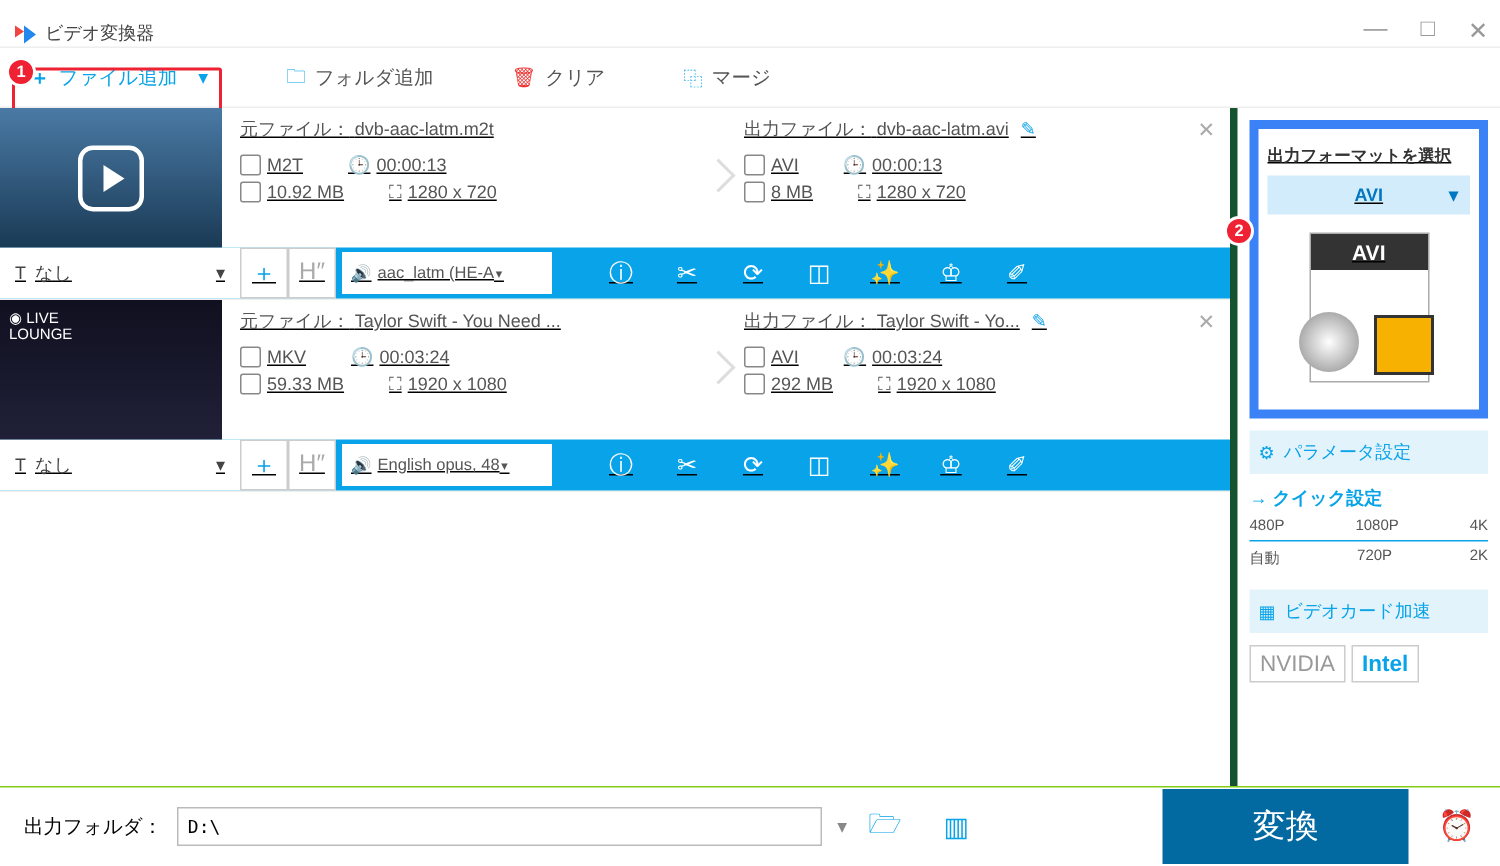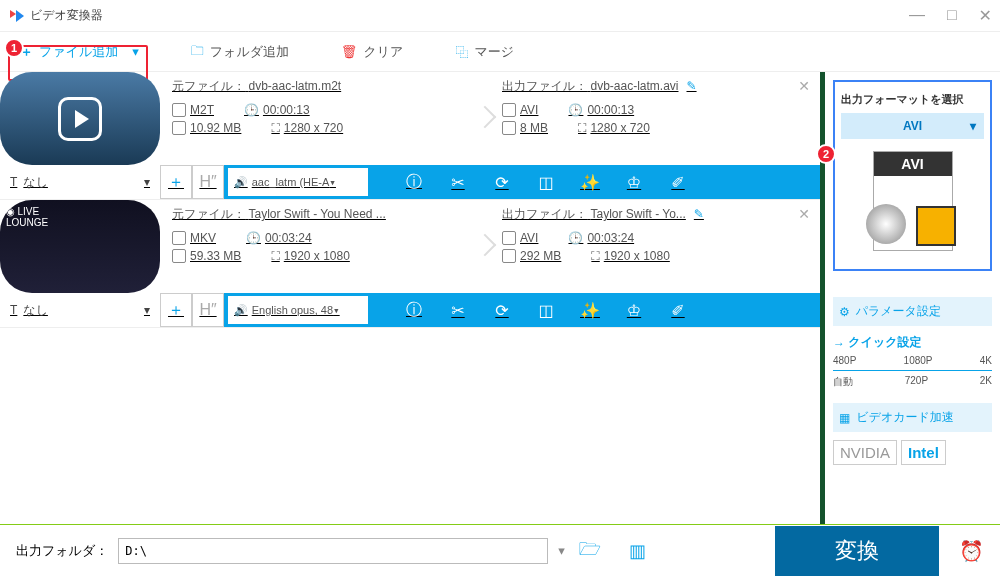--- a/index.html
+++ b/index.html
@@ -1,37 +1,37 @@
 <!DOCTYPE html>
 <html><head>
 <meta charset="utf-8">
 <style>
 * { box-sizing: border-box; margin: 0; padding: 0; font-family: "Meiryo", "MS Gothic", sans-serif; }
 body { width: 1000px; height: 577px; background: #fff; overflow: hidden; }
 
-.titlebar { height: 32px; display: flex; align-items: center; padding: 0 8px; border-bottom: 1px solid #eee; }
+.titlebar { height: 32px; display: flex; align-items: flex-end; padding: 0 8px; border-bottom: 1px solid #eee; }
 .logo-sw { width: 16px; height: 16px; margin-right: 6px; }
 .win-ctrl { margin-left: auto; display: flex; gap: 22px; color: #999; font-size: 16px; }
 .win-ctrl span { cursor: default; }
 
 .toolbar { height: 40px; display: flex; align-items: center; padding: 0 12px; border-bottom: 1px solid #eee; gap: 36px; font-size: 13px; }
 .tb-btn { display: flex; align-items: center; gap: 6px; padding: 4px 8px; color: #555; }
 .tb-btn.primary { color: #08a3e8; }
 .highlight-box { border: 2px solid #e23; border-radius: 2px; position: absolute; height: 36px; width: 140px; left: 8px; top: 45px; pointer-events:none; }
 .badge { position: absolute; width: 20px; height: 20px; background: #e23; color: #fff; border-radius: 50%; border:2px solid #fff; display:flex;align-items:center;justify-content:center; font-size:11px; font-weight:bold; z-index:10;}
 .badge1 { left: 4px; top: 38px; }
 .badge2 { left: 816px; top: 144px; }
 
 .main { display: flex; height: 452px; }
 .left-col { width: 825px; border-right: 5px solid #14532d; text-decoration: underline; }
 .right-col { width: 175px; padding: 8px; font-size: 12px; }
 
 .file-item { border-bottom: 1px solid #eee; height: 128px; display:flex; flex-direction:column; }
 .file-body { display:flex; height: 94px; }
-.thumb { width: 160px; position:relative; background:#223; display:flex; align-items:center; justify-content:center;border-radius:32px;}
+.thumb { width: 148px; position:relative; background:#223; display:flex; align-items:center; justify-content:center;}
 .play-ico { width: 44px; height: 44px; border: 3px solid #fff; border-radius: 10px; display:flex; align-items:center; justify-content:center; }
 .play-tri { width:0; height:0; border-left:14px solid #fff; border-top:9px solid transparent; border-bottom:9px solid transparent; margin-left:3px;}
 .thumb.t2 { background:#0a1020; }
 .info { flex:1; display:flex; position:relative; }
 .src, .dst { width: 50%; padding: 6px 12px; font-size: 12px; font-family: monospace; color:#555; }
 .row1 { margin-bottom: 8px; }
 .row2 { display:flex; gap: 30px; margin-bottom: 4px;}
 .row2 span, .row3 span { display:inline-flex; align-items:flex-start; gap:4px;}
 .arrow-sep { position:absolute; left:48%; top:40%; width:16px; height:16px; border-top:2px solid #ddd; border-right:2px solid #ddd; transform:rotate(45deg);}
 .close-x { position:absolute; right:10px; top:6px; color:#aaa; font-size:14px;}
@@ -40,21 +40,21 @@
 .item-toolbar { height: 34px; background:#08a3e8; display:flex; align-items:center; }
 .subt-sel { background:#fff; color:#444; height:34px; display:flex; align-items:center; padding:0 10px; width:160px; font-size:12px;}
 .mini-btns { display:flex; height:34px;}
 .mini-btn { width:32px; height:34px; display:flex;align-items:center;justify-content:center; color:#fff; border-left:1px solid #4ebef0;}
 .mini-btn.wht { background:#fff; color:#08a3e8; border:1px solid #ccc;}
 .audio-sel { background:#fff; color:#555; height:28px; margin:3px 4px; display:flex; align-items:center; padding:0 6px; font-size:11px; font-family:monospace; width:140px;}
 .tool-icons { display:flex; margin-left:20px;}
 .tool-icons .ti { width:44px; height:34px; display:flex; align-items:center; justify-content:center; color:#fff; font-size:16px;}
 
 .right-col .sect-title { font-size:11px; color:#333; margin:4px 0 6px; font-weight:bold;}
-.format-box { border:2px solid #3b82f6; padding:6px; margin-bottom:26px;}
+.format-box { border:6px solid #3b82f6; padding:6px; margin-bottom:8px;text-decoration:underline;}
 .avi-sel { background:#d3ecfb; padding:6px; text-align:center; color:#0077c0; font-weight:bold; position:relative;}
 .avi-icon { background:#fff; margin:4px; padding:8px 16px; display:flex; flex-direction:column; align-items:center;}
 .avi-page { width:80px; height:100px; border:1px solid #aaa; position:relative; display:flex; flex-direction:column; }
 .avi-band { background:#333; color:#fff; font-weight:bold; padding:4px; font-size:14px; text-align:center;}
 .disc { width:40px; height:40px; border-radius:50%; background:radial-gradient(#fff,#888); position:absolute; left:-8px; bottom:6px;}
 .film { width:40px; height:40px; background:#f7b100; border:2px solid #333; position:absolute; right:-4px; bottom:4px;}
 .side-btn { background:#e3f3fc; color:#08a3e8; padding:6px; margin-bottom:8px; display:flex; align-items:center; gap:6px; font-size:12px;}
 .quick-title { color:#08a3e8; font-weight:bold; margin:4px 0;}
 .reso-line { display:flex; justify-content:space-between; font-size:10px; color:#555;}
 .reso-line.top { margin-bottom:4px;}

